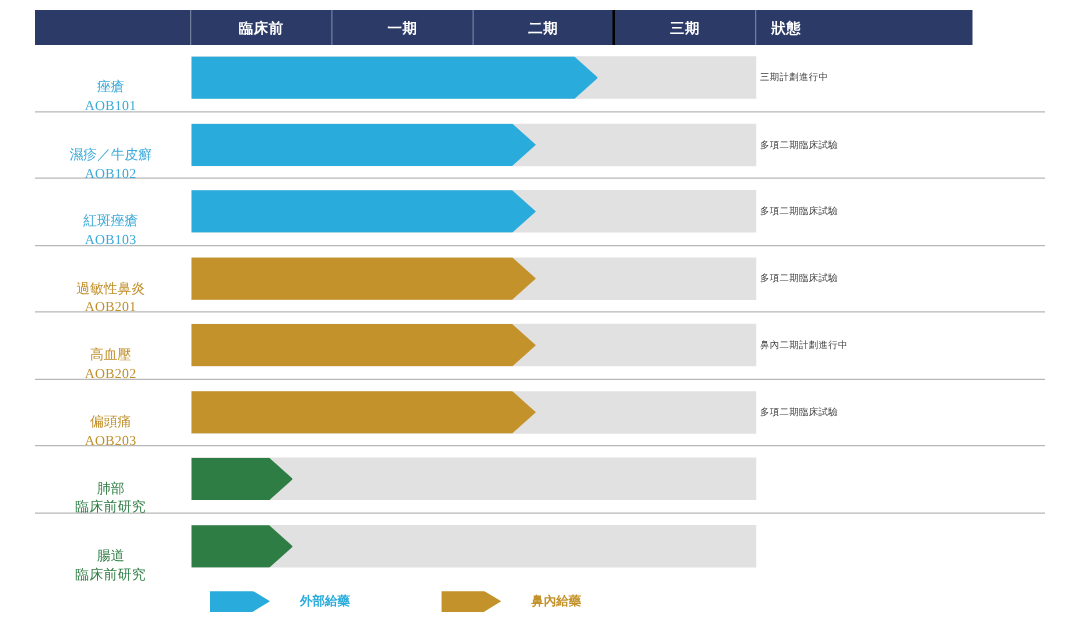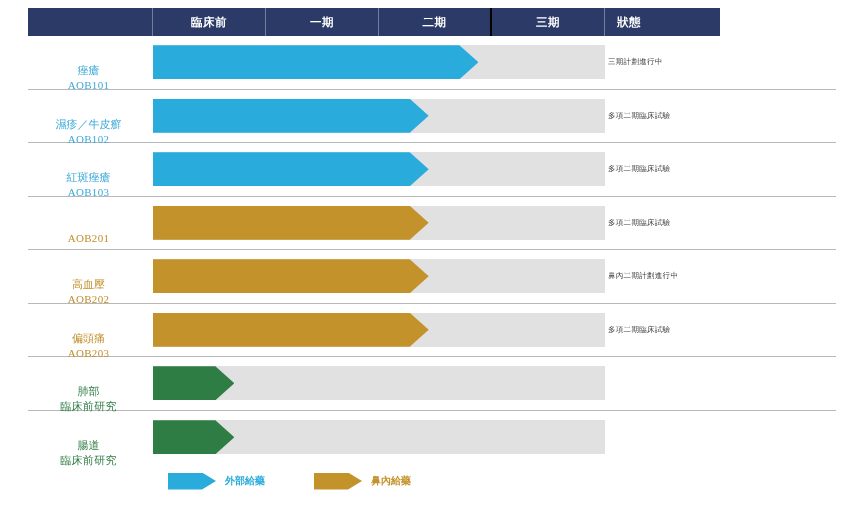--- a/index.html
+++ b/index.html
@@ -12,21 +12,21 @@
   .pipeline {
     position: relative;
     width: 864px; height: 506px;
     background: #ffffff;
   }
 
   
   .header-row {
     position: absolute;
     left: 28px; top: 8px;
-    width: 692px; height: 28px;
+    width: 750px; height: 28px;
     background: #2b3a66;
     display: flex;
     align-items: stretch;
   }
   .hdr-cell {
     display: flex;
     align-items: center;
     justify-content: center;
     color: #ffffff;
     font-size: 11.5px;
@@ -108,24 +108,24 @@
   .legend {
     position: absolute;
     left: 28px; top: 466px;
     width: 808px; height: 30px;
     display: flex;
     align-items: center;
   }
   .legend-item {
     display: flex;
     align-items: center;
-    gap: 9px;
+    gap: 24px;
   }
   .legend-item.i1 { margin-left: 140px; }
-  .legend-item.i2 { margin-left: 49px; }
+  .legend-item.i2 { margin-left: 73px; }
   .legend-item.i3 { margin-left: 118px; }
   .legend-swatch {
     width: 48px; height: 17px;
     clip-path: polygon(0 0, calc(100% - 14px) 0, 100% 50%, calc(100% - 14px) 100%, 0 100%);
   }
   .sw-blue  { background: #29ACDC; }
   .sw-gold  { background: #C4922A; }
   .sw-green { background: #2E7D44; }
   .legend-label { font-size: 10px; font-weight: bold; }
   .ll-blue  { color: #29ACDC; }
@@ -175,20 +175,21 @@
           <span class="code">AOB103</span>
         </div>
         <div class="track-wrap">
           <div class="track"></div>
           <div class="bar blue" style="width: 61%;"></div>
         </div>
         <div class="status-cell">多項二期臨床試驗</div>
       </div>
       <div class="row">
         <div class="row-label label-gold">
+          <span class="ind">過敏性鼻炎</span>
           <span class="code">AOB201</span>
         </div>
         <div class="track-wrap">
           <div class="track"></div>
           <div class="bar gold" style="width: 61%;"></div>
         </div>
         <div class="status-cell">多項二期臨床試驗</div>
       </div>
       <div class="row">
         <div class="row-label label-gold">

